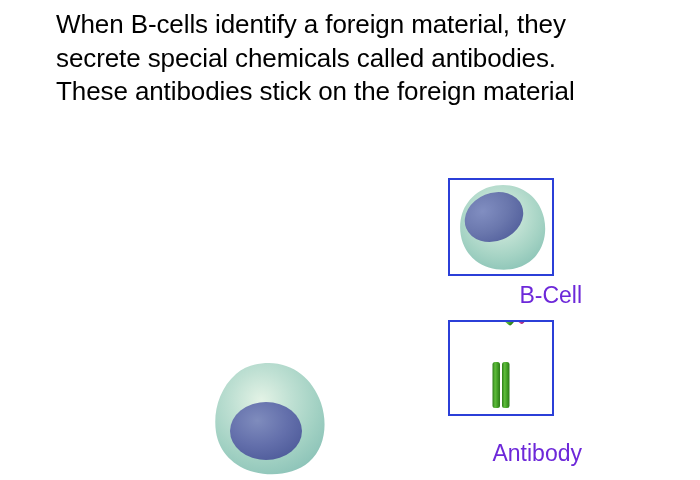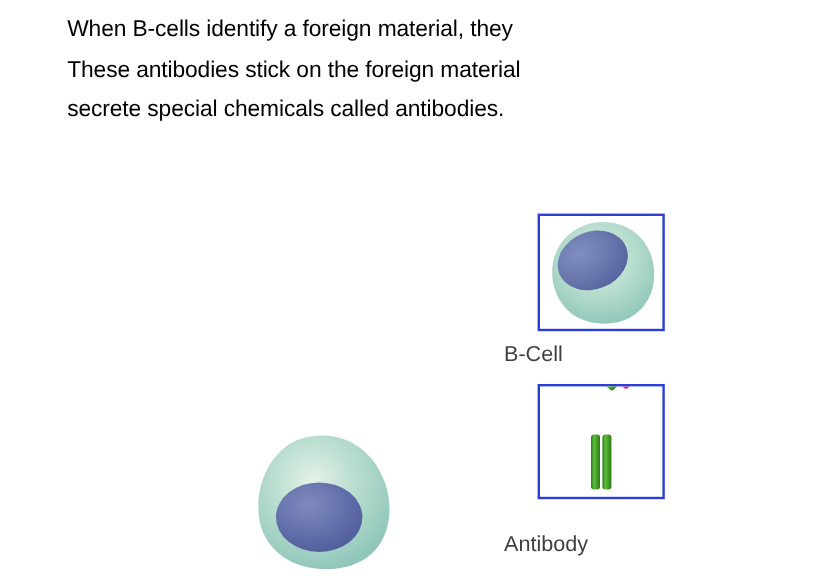--- a/index.html
+++ b/index.html
@@ -17,21 +17,21 @@
   }
 
   
   #narrative {
     position: absolute;
     left: 56px;
     top: 8px;
     width: 600px;
   }
   .narr-line {
-    font-size: 19px;
+    font-size: 26px;
     line-height: 33.5px;
     color: #000000;
     white-space: nowrap;
     letter-spacing: -0.1px;
   }
 
   
   .cell {
     position: absolute;
   }
@@ -41,41 +41,41 @@
   .legend-box {
     position: absolute;
     border: 2px solid #2b3fd8;
     background: #ffffff;
     box-sizing: border-box;
   }
   .legend-box svg { display: block; }
 
   .legend-label {
     position: absolute;
-    text-align: left;
-    font-size: 18px;
+    text-align: right;
+    font-size: 23px;
     line-height: 26px;
-    color: #404040;
+    color: #6d28d9;
     white-space: nowrap;
   }
 
   
   #bcell-box     { left: 448px; top: 178px;  width: 106px; height: 98px; }
   #bcell-label   { left: 420px; top: 282px;  width: 162px; }
   #antibody-box  { left: 448px; top: 320px;  width: 106px; height: 96px; }
   #antibody-label{ left: 420px; top: 440px;  width: 162px; }
   #big-cell      { left: 205px; top: 355px;  width: 130px; height: 125px; }
 </style>
 </head>
 <body>
 
 <div id="narrative">
   <div class="narr-line">When B-cells identify a foreign material, they</div>
+  <div class="narr-line">secrete special chemicals called antibodies.</div>
   <div class="narr-line">These antibodies stick on the foreign material</div>
-  <div class="narr-line">secrete special chemicals called antibodies.</div>
 </div>
 
 <div class="cell" id="big-cell">
   <svg width="130" height="125" viewBox="0 0 130 125">
     <defs>
       <radialGradient id="bigCyto" cx="42%" cy="34%" r="72%">
         <stop offset="0%" stop-color="#e4f3e6"></stop>
         <stop offset="38%" stop-color="#bfe0d3"></stop>
         <stop offset="72%" stop-color="#a2d1c3"></stop>
         <stop offset="100%" stop-color="#8cc3b8"></stop>

